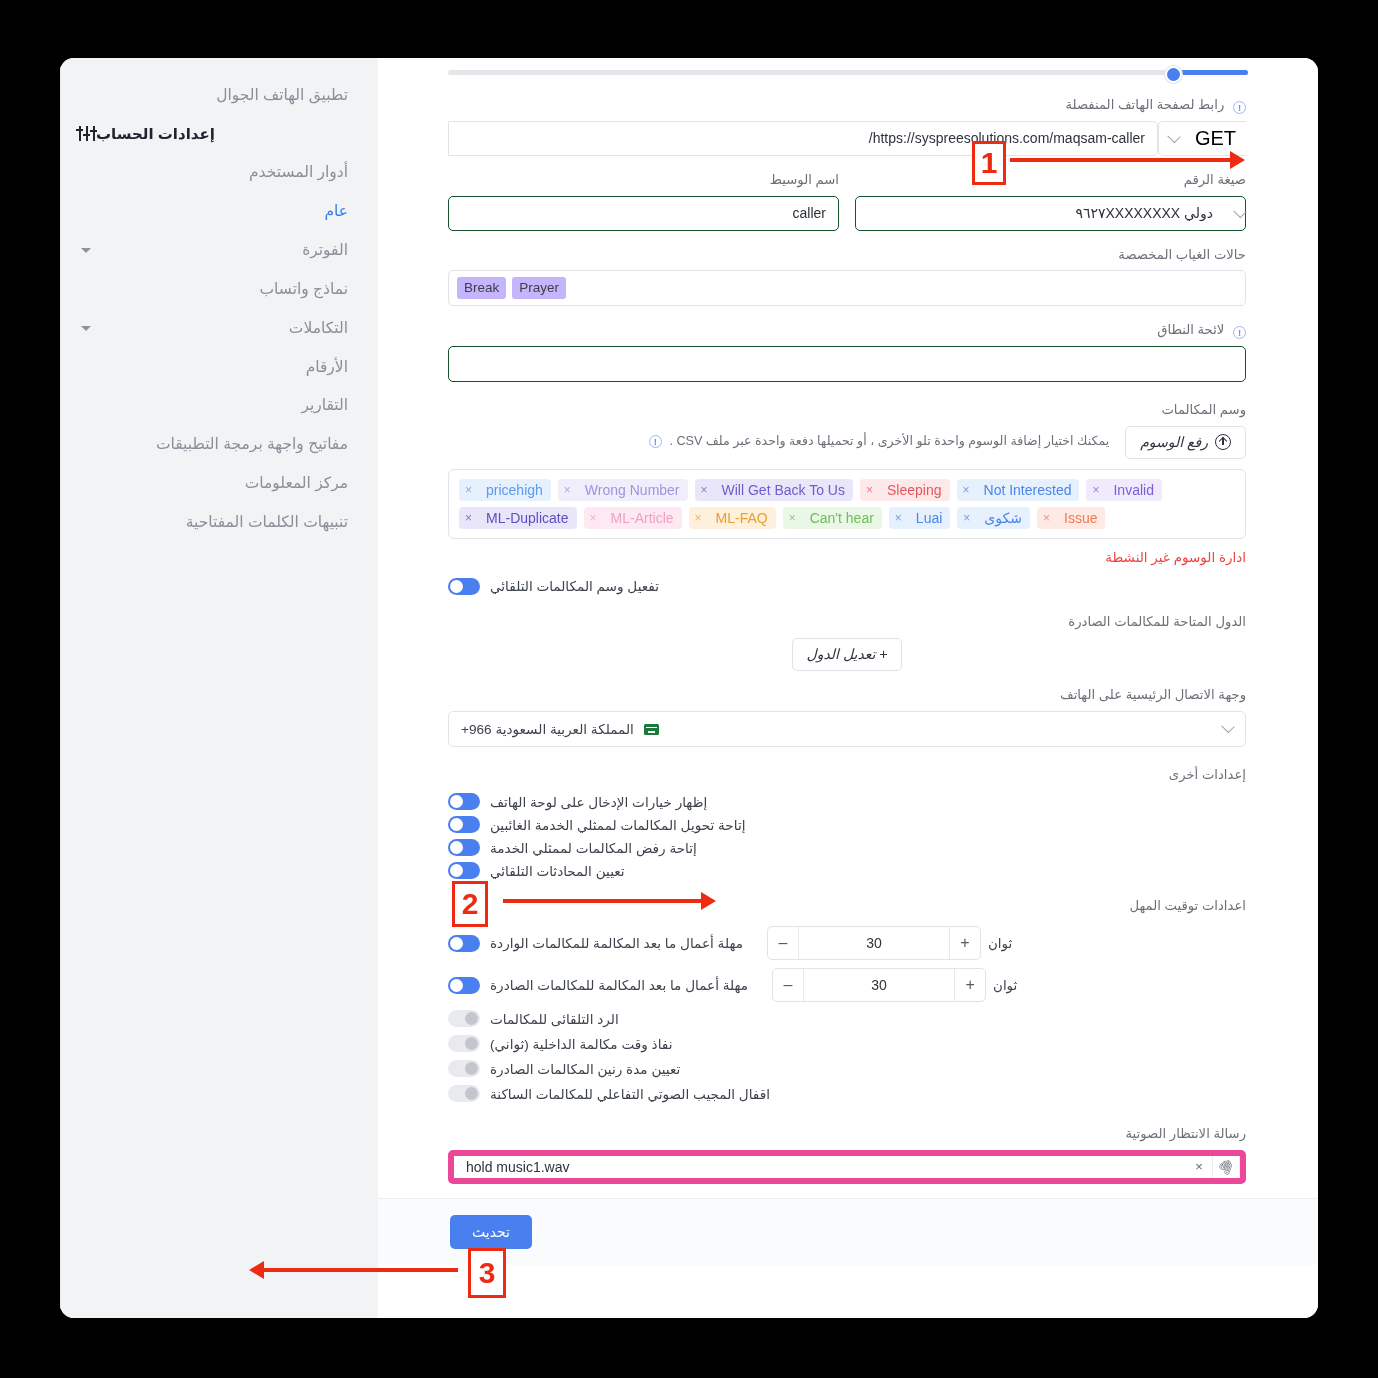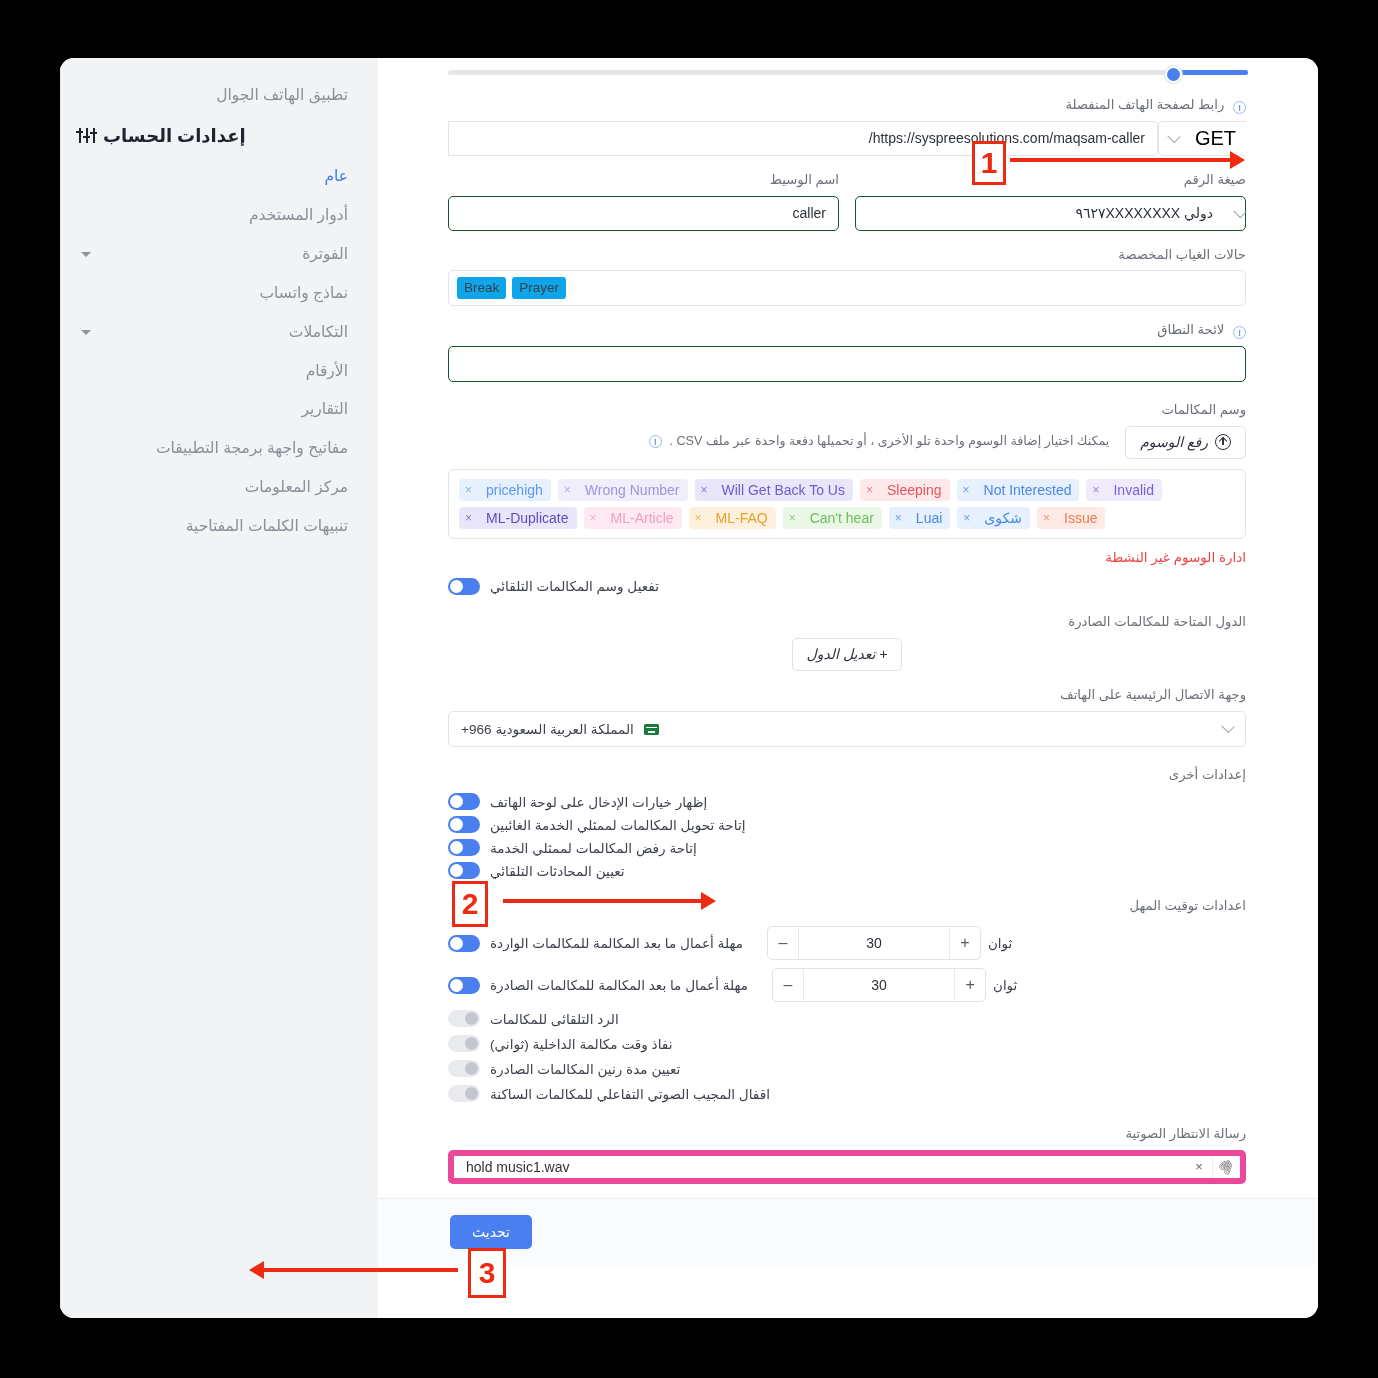--- a/index.html
+++ b/index.html
@@ -7,21 +7,21 @@
 
   .screen{position:relative;width:1378px;height:1378px;background:#000;overflow:hidden;}
 
   
   .app{position:absolute;left:60px;top:58px;width:1258px;height:1260px;background:#fff;border-radius:14px;overflow:hidden;display:flex;flex-direction:row;}
 
   
   .sidebar{width:318px;background:#f2f3f5;border-left:1px solid #e4e6ea;box-sizing:border-box;padding:18px 26px 0 18px;flex:0 0 318px;}
   .sb-item{font-size:15.5px;color:#6f7480;text-align:right;padding:9px 4px 9px 0;position:relative;line-height:1.35;white-space:nowrap;cursor:pointer;}
   .sb-item.muted{color:#8a8f99;}
-  .sb-head{font-size:18px;color:#1f2430;font-weight:bold;text-align:right;padding:10px 4px 10px 0;display:flex;align-items:center;justify-content:flex-end;gap:7px;}
+  .sb-head{font-size:15px;color:#1f2430;font-weight:bold;text-align:right;padding:10px 4px 10px 0;display:flex;align-items:center;justify-content:flex-end;}
   .sb-item.active{color:#3b7de9;}
   .sb-item.has-caret::after{content:"";position:absolute;left:2px;top:50%;margin-top:-2px;border-left:5px solid transparent;border-right:5px solid transparent;border-top:5px solid #8d929c;}
   .sliders-icon{display:inline-block;width:17px;height:15px;position:relative;}
   .sliders-icon i{position:absolute;background:#1f2430;}
   .sliders-icon i.v{width:1.6px;height:15px;}
   .sliders-icon i.h{height:1.6px;width:7px;}
 
   
   .main{flex:1;position:relative;background:#fff;overflow:hidden;}
   .row{padding:0 72px 0 70px;}
@@ -40,21 +40,21 @@
   .url-method{box-sizing:border-box;width:88px;height:35px;border:1px solid #e2e4e9;border-radius:5px 0 0 5px;border-right:none;background:#fff;display:flex;align-items:center;justify-content:space-between;padding:0 10px;font-size:20px;color:#000000;}
   .url-input{box-sizing:border-box;flex:1;height:35px;border:1px solid #e2e4e9;border-radius:0 5px 5px 0;background:#fff;display:flex;align-items:center;padding:0 12px;font-size:14px;color:#2d323c;direction:ltr;justify-content:flex-end;}
 
   .chev{width:9px;height:9px;border-right:1.4px solid #9aa0ab;border-bottom:1.4px solid #9aa0ab;transform:rotate(45deg);margin-top:-4px;flex:0 0 9px;}
   .chev.sm{width:8px;height:8px;}
 
   .two-col{display:flex;gap:16px;}
   .col{flex:1;min-width:0;}
 
   .chipfield{box-sizing:border-box;width:100%;min-height:36px;border:1px solid #e2e4e9;border-radius:5px;display:flex;flex-wrap:wrap;gap:6px;align-items:center;justify-content:flex-end;padding:5px 8px;}
-  .chip-gray{background:#0ea5e9;color:#3b4049;font-size:13.5px;padding:2px 7px;border-radius:3px;line-height:18px;}
+  .chip-gray{background:#c4b5fd;color:#3b4049;font-size:13.5px;padding:2px 7px;border-radius:3px;line-height:18px;}
 
   .tagbox{box-sizing:border-box;width:100%;border:1px solid #e2e4e9;border-radius:6px;padding:9px 10px;display:flex;flex-direction:column;gap:6px;align-items:flex-end;}
   .tagrow{display:flex;gap:7px;flex-wrap:nowrap;justify-content:flex-end;}
   .tag{display:inline-flex;flex-direction:row-reverse;align-items:stretch;border-radius:4px;overflow:hidden;font-size:14px;line-height:22px;direction:ltr;}
   .tag .tg-x{padding:0 6px;font-size:12px;display:flex;align-items:center;opacity:.75;}
   .tag .tg-l{padding:0 8px;}
 
   .link{font-size:13.5px;color:#ef4444;text-align:right;cursor:pointer;}
 
   .togrow{display:flex;flex-direction:row;align-items:center;justify-content:flex-end;gap:10px;padding:3px 0;}
@@ -389,22 +389,22 @@
             <span>إعدادات الحساب</span>
             <span class="sliders-icon">
               <i class="v" style="left: 0px; top: 0px;"></i>
               <i class="v" style="left: 7px; top: 0px;"></i>
               <i class="v" style="left: 14px; top: 0px;"></i>
               <i class="h" style="left: -2.7px; top: 3px;"></i>
               <i class="h" style="left: 4.3px; top: 8px;"></i>
               <i class="h" style="left: 11.3px; top: 4px;"></i>
             </span>
           </div>
+          <div class="sb-item muted"><span>أدوار المستخدم</span></div>
           <div class="sb-item active"><span>عام</span></div>
-          <div class="sb-item muted"><span>أدوار المستخدم</span></div>
           <div class="sb-item muted has-caret"><span>الفوترة</span><span></span></div>
           <div class="sb-item muted"><span>نماذج واتساب</span></div>
           <div class="sb-item muted has-caret"><span>التكاملات</span><span></span></div>
           <div class="sb-item muted"><span>الأرقام</span></div>
           <div class="sb-item muted"><span>التقارير</span></div>
           <div class="sb-item muted"><span>مفاتيح واجهة برمجة التطبيقات</span></div>
           <div class="sb-item muted"><span>مركز المعلومات</span></div>
           <div class="sb-item muted"><span>تنبيهات الكلمات المفتاحية</span></div>
         </div>
     </div>

